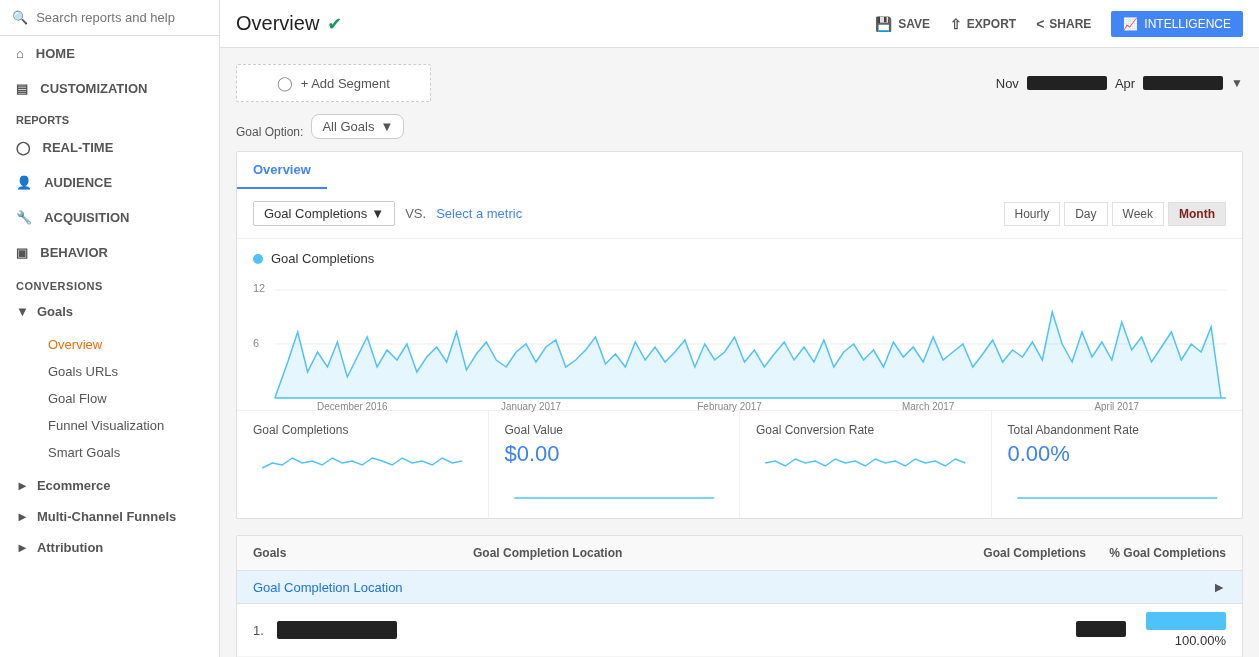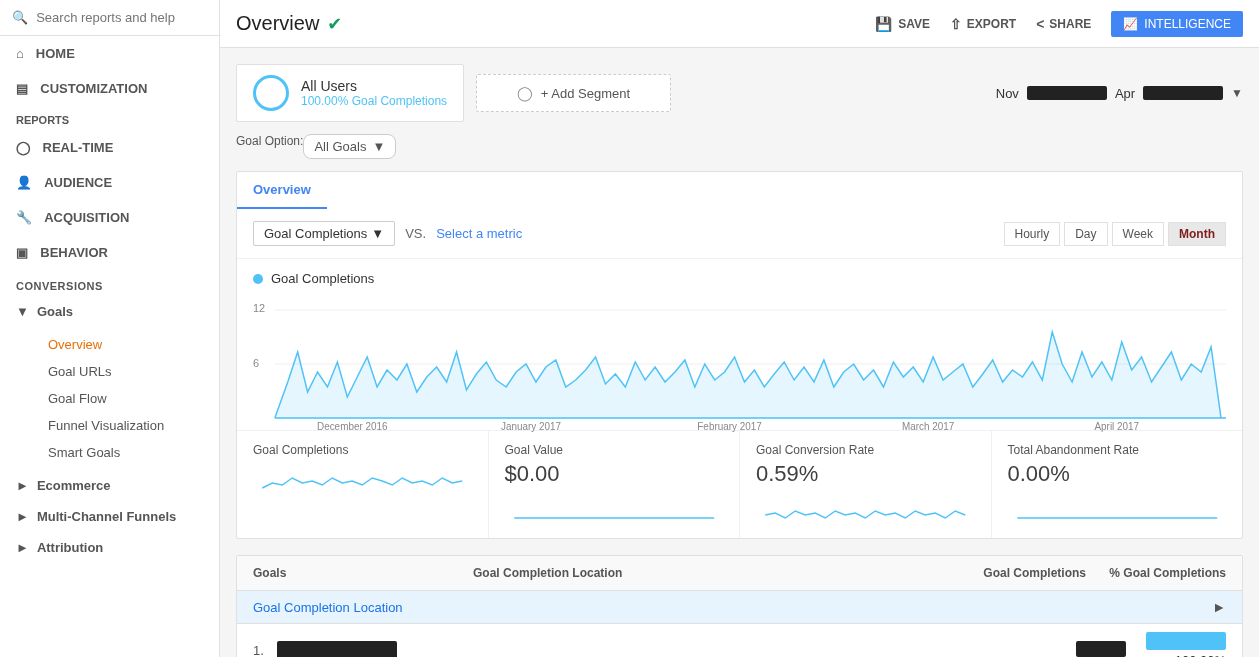--- a/index.html
+++ b/index.html
@@ -196,21 +196,22 @@
       width: 80px;
       display: inline-block;
       height: 14px;
       border-radius: 2px;
     }
     .date-chevron { font-size: 12px; color: #555; cursor: pointer; }
 
     
     .goal-option-row {
       display: flex;
-      align-items: flex-start;
+      align-items: flex-end;
+      gap: 8px;
       margin-bottom: 12px;
       font-size: 12px;
       color: #555;
     }
     .goal-select {
       border: 1px solid #ccc;
       border-radius: 8px;
       padding: 4px 10px;
       font-size: 13px;
       cursor: pointer;
@@ -307,21 +308,21 @@
       gap: 0;
       border-top: 1px solid #f0f0f0;
     }
     .metric-card {
       flex: 1;
       padding: 12px 16px;
       border-right: 1px solid #f0f0f0;
     }
     .metric-card:last-child { border-right: none; }
     .metric-label { font-size: 12px; color: #555; margin-bottom: 4px; }
-    .metric-value { font-size: 22px; font-weight: 300; color: #404040; margin-bottom: 6px; }
+    .metric-value { font-size: 22px; font-weight: 300; color: #3b82f6; margin-bottom: 6px; }
     .sparkline { width: 100%; height: 30px; }
 
     
     .goals-section {
       background: #fff;
       border: 1px solid #e0e0e0;
       border-radius: 2px;
     }
     .goals-table-header {
       display: flex;
@@ -400,21 +401,21 @@
   </div>
 
   <div class="conversions-header">CONVERSIONS</div>
 
   <div class="sidebar-group-header">
     <span>▼</span>
     <span>Goals</span>
   </div>
   <div class="sidebar-goals-sub">
     <div class="goal-item active">Overview</div>
-    <div class="goal-item">Goal URLs</div>
+    <div class="goal-item">Goals URLs</div>
     <div class="goal-item">Goal Flow</div>
     <div class="goal-item">Funnel Visualization</div>
     <div class="goal-item">Smart Goals</div>
   </div>
 
   <div class="sidebar-group-header">
     <span>►</span>
     <span>Ecommerce</span>
   </div>
   <div class="sidebar-group-header">
@@ -450,27 +451,20 @@
       <div class="intelligence-btn">
         <span>📈</span>
         <span>INTELLIGENCE</span>
       </div>
     </div>
   </div>
 
   <div class="content">
 
     <div class="segment-bar">
-      <div class="segment-card">
-        <span class="segment-circle"></span>
-        <div class="segment-info">
-          <div class="seg-name">All Users</div>
-          <div class="seg-sub">100.00% Goal Completions</div>
-        </div>
-      </div>
       <div class="add-segment-card">
         <span class="plus">◯</span>
         <span>+ Add Segment</span>
       </div>
       <div class="date-range">
         <span>Nov</span>
         <span class="redacted"></span>
         <span>Apr</span>
         <span class="redacted"></span>
         <span class="date-chevron">▼</span>
@@ -552,21 +546,20 @@
         </div>
         <div class="metric-card">
           <div class="metric-label">Goal Value</div>
           <div class="metric-value">$0.00</div>
           <svg class="sparkline" viewBox="0 0 200 30">
             <line x1="0" y1="25" x2="200" y2="25" stroke="#4fc3f7" stroke-width="1.5"></line>
           </svg>
         </div>
         <div class="metric-card">
           <div class="metric-label">Goal Conversion Rate</div>
-          <div class="metric-value">0.59%</div>
           <svg class="sparkline" viewBox="0 0 200 30">
             <polyline fill="none" stroke="#4fc3f7" stroke-width="1.5" points="0,22 10,20 20,25 30,18 40,22 50,20 60,25 70,18 80,22 90,20 100,25 110,18 120,22 130,20 140,25 150,18 160,22 170,20 180,25 190,18 200,22"></polyline>
           </svg>
         </div>
         <div class="metric-card">
           <div class="metric-label">Total Abandonment Rate</div>
           <div class="metric-value">0.00%</div>
           <svg class="sparkline" viewBox="0 0 200 30">
             <line x1="0" y1="25" x2="200" y2="25" stroke="#4fc3f7" stroke-width="1.5"></line>
           </svg>

